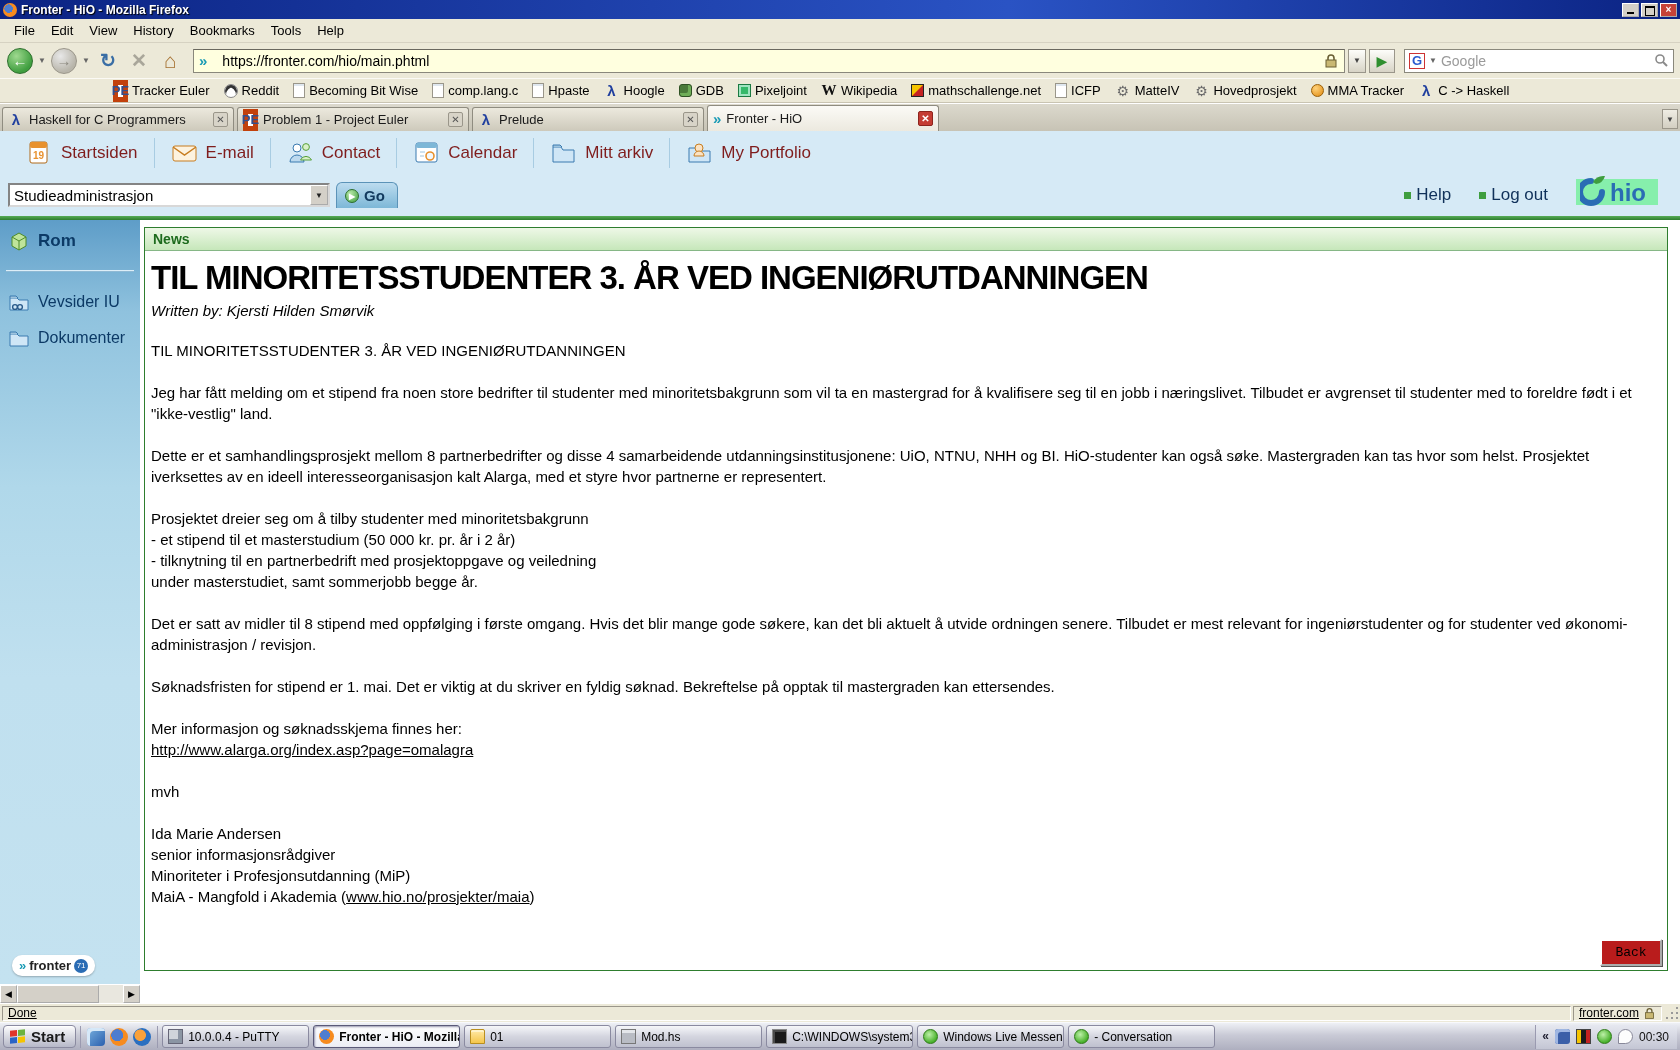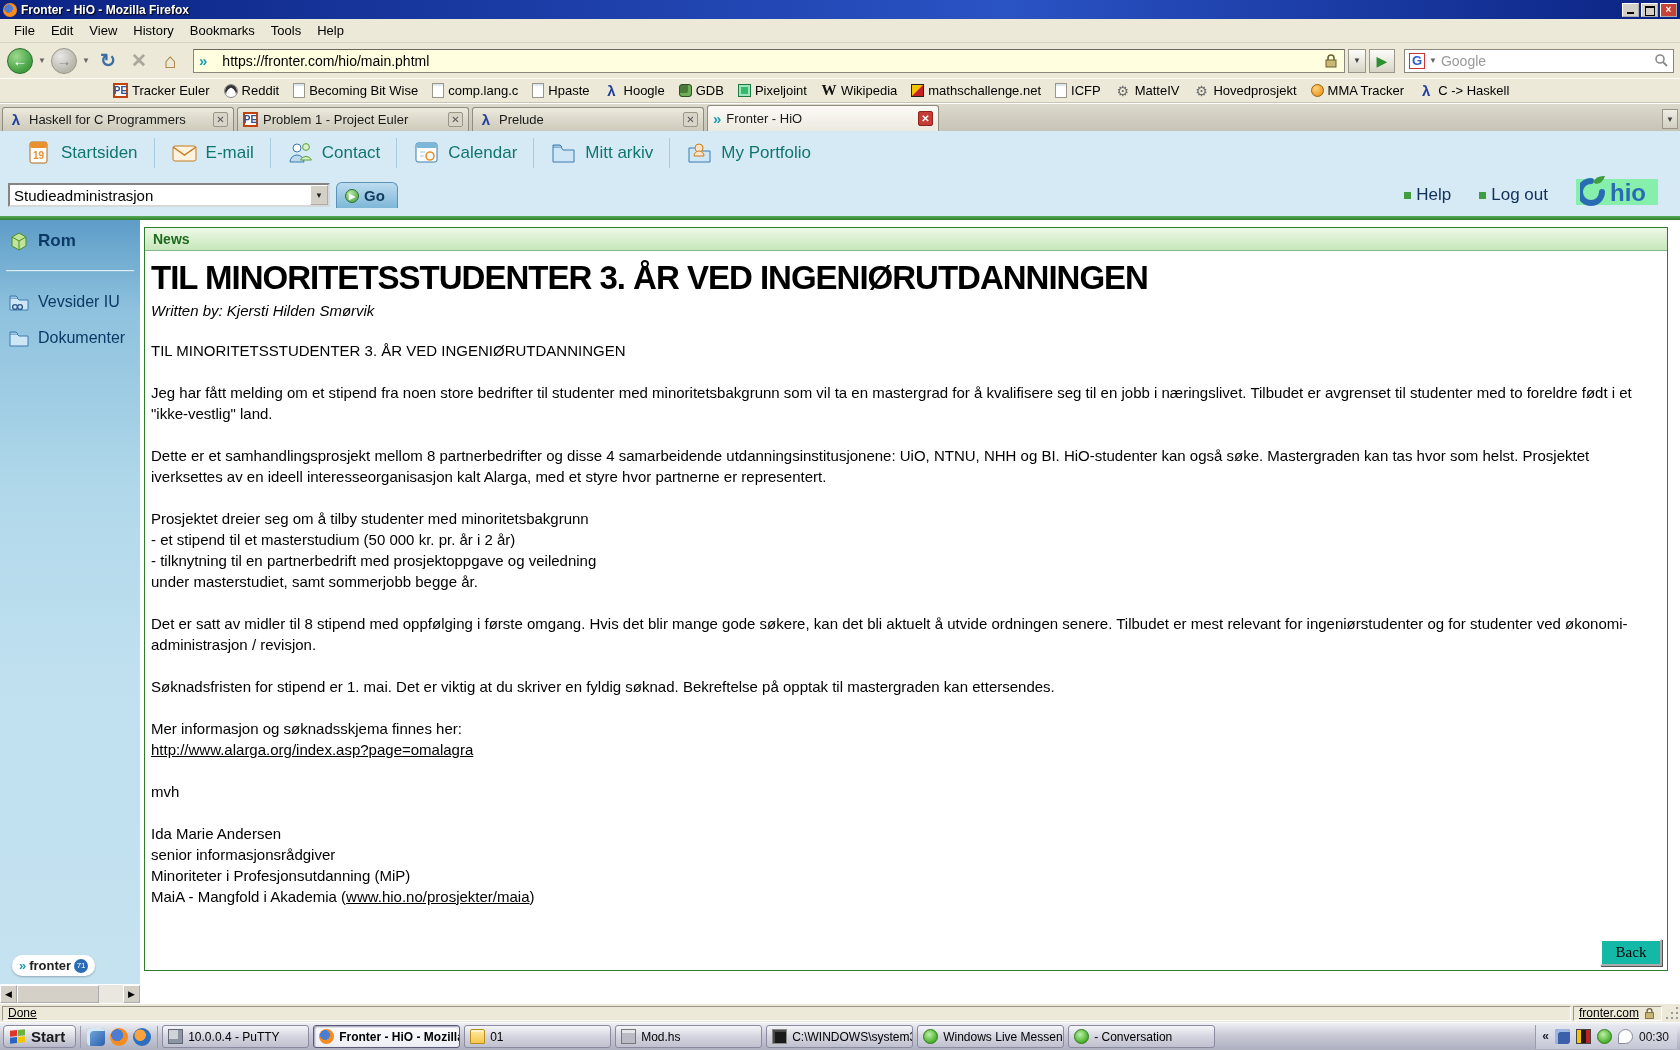--- a/index.html
+++ b/index.html
@@ -50,21 +50,21 @@
   .gico{width:16px;height:16px;border:1px solid #c33;color:#2a5bce;font-weight:bold;font-size:13px;
     line-height:14px;text-align:center;background:#fff;}
   .sdrop{font-size:8px;color:#666;}
   .stext{flex:1;font-size:14px;color:#9a9a9a;}
   
   .bookmarksbar{position:absolute;top:78px;left:0;width:1680px;height:25px;background:#ece9d8;
     border-top:1px solid #fbfaf5;border-bottom:1px solid #c9c4b2;
     display:flex;align-items:center;padding-left:108px;gap:4px;font-size:13px;color:#000;}
   .bm{display:flex;align-items:center;gap:4px;padding:1px 5px;white-space:nowrap;}
   .bi{width:16px;height:16px;display:inline-flex;align-items:center;justify-content:center;font-size:13px;}
-  .ic-pe{background:#fff;border:2px solid #c2410c;color:#334f8d;font-weight:bold;font-size:10px;width:15px;height:15px;}
+  .ic-pe{background:#fff;border:5px solid #c2410c;color:#334f8d;font-weight:bold;font-size:13px;width:15px;height:22px;}
   .ic-lambda{color:#203f9e;font-weight:bold;font-size:15px;}
   .ic-page{width:12px;height:15px;background:#fff;border:1px solid #9a968a;box-shadow:inset 0 2px 0 #dfe7ef;}
   .ic-reddit{width:14px;height:14px;border-radius:50%;background:#fff;border:1px solid #888;
     box-shadow:inset 3px 4px 0 -2px #333, inset -3px 4px 0 -2px #333;}
   .ic-gear{color:#6a6a6a;font-size:14px;}
   .ic-wiki{font-family:"Liberation Serif",serif;font-weight:bold;color:#111;font-size:15px;}
   .ic-maths{width:13px;height:13px;background:linear-gradient(135deg,#f5c400 49%,#c42222 51%);border:1px solid #222;}
   .ic-pj{width:13px;height:13px;background:#35b96a;border:1px solid #1b7a42;box-shadow:inset 0 0 0 2px #9fe4c0;}
   .ic-mma{width:13px;height:13px;border-radius:50%;background:radial-gradient(circle at 35% 30%,#ffd27a,#e08a10);border:1px solid #9a5f07;}
   .ic-gdb{width:13px;height:13px;border-radius:3px;background:#4a7a3a;border:1px solid #2f5224;box-shadow:inset -3px -3px 0 #6fae58;}
@@ -77,21 +77,21 @@
   .tab.active{background:linear-gradient(#fbfaf6,#ece9df);height:26px;font-weight:normal;}
   .tab .tlabel{flex:1;white-space:nowrap;overflow:hidden;}
   .tclose{width:15px;height:15px;background:#d8d4c8;border:1px solid #9a968a;color:#555;
     font-size:10px;line-height:13px;text-align:center;border-radius:2px;}
   .tab.active .tclose{background:#c43c33;border-color:#8d241d;color:#fff;font-weight:bold;}
   .tablistbtn{margin-left:auto;width:16px;height:20px;background:linear-gradient(#efede4,#d3cfc2);
     border:1px solid #9a968a;font-size:8px;color:#444;display:flex;align-items:center;justify-content:center;margin-bottom:2px;}
   
   .fronterhead{position:absolute;top:131px;left:0;width:1680px;height:85px;background:#d6eaf6;}
   .fnav{position:absolute;top:0;left:0;right:0;height:43px;display:flex;align-items:center;padding-left:10px;}
-  .fitem{display:flex;align-items:center;gap:8px;padding:0 16px;height:34px;font-size:17px;color:#0f766e;}
+  .fitem{display:flex;align-items:center;gap:8px;padding:0 16px;height:34px;font-size:17px;color:#7f1d1d;}
   .fsep{width:1px;height:30px;background:#a8cce2;}
   .ftools{position:absolute;top:43px;left:0;right:0;bottom:0;display:flex;align-items:center;padding:0 8px;}
   .roomsel{width:322px;height:24px;background:#fff;border:2px inset #d8d8d8;display:flex;align-items:center;}
   .roomsel .seltext{flex:1;font-size:15px;padding-left:4px;color:#000;white-space:nowrap;overflow:hidden;}
   .selbtn{width:18px;height:100%;background:#d4d0c8;border:1px outset #fff;font-size:8px;color:#222;
     display:flex;align-items:center;justify-content:center;}
   .gobtn2{margin-left:6px;height:26px;padding:0 12px 0 8px;background:linear-gradient(#bcdcef,#7db7d7);
     border:1px solid #5b93b8;border-bottom:none;border-radius:6px 6px 0 0;display:flex;align-items:center;gap:5px;
     font-size:15px;color:#123a5e;font-weight:bold;}
   .gobtn2 .gcirc{width:14px;height:14px;border-radius:50%;background:radial-gradient(circle at 35% 30%,#b8e8a8,#3f9e3f);
@@ -122,23 +122,23 @@
   .contentbox{position:absolute;top:227px;left:144px;width:1524px;height:744px;background:#fff;
     border:1px solid #2e7d2e;}
   .newsbar{height:23px;background:linear-gradient(#eef8e7,#c6e7ba);border-bottom:1px solid #86b786;
     font-size:14px;font-weight:bold;color:#1d6b1d;padding:3px 0 0 8px;}
   .article{padding:6px 16px 0 6px;color:#000;}
   .article h1{margin:4px 0 6px 0;font-size:33px;letter-spacing:-1px;line-height:1.05;color:#000;}
   .byline{font-style:italic;font-size:15px;margin-bottom:21px;}
   .btext{font-size:15px;line-height:21px;}
   .btext p{margin:0 0 21px 0;}
   .alink{color:#000;text-decoration:underline;}
-  .backbtn{position:absolute;right:5px;bottom:4px;width:62px;height:27px;background:#14b8a6;
-    border:2px outset #fff;font-size:15px;color:#000;text-align:center;line-height:23px;
-    font-family:Liberation Serif, serif;box-shadow:1px 1px 0 #555;}
+  .backbtn{position:absolute;right:5px;bottom:4px;width:62px;height:27px;background:#b91c1c;
+    border:2px outset #fff;font-size:13px;color:#000;text-align:center;line-height:23px;
+    font-family:Liberation Mono, monospace;box-shadow:1px 1px 0 #555;}
   
   .hscroll{position:absolute;top:985px;left:0;width:140px;height:18px;background:#e9e7df;display:flex;}
   .sarrow{width:17px;height:18px;background:#d4d0c8;border:1px outset #fff;font-size:9px;color:#000;
     display:flex;align-items:center;justify-content:center;}
   .strack{flex:1;position:relative;}
   .sthumb{position:absolute;left:0;top:0;width:82px;height:18px;background:#d4d0c8;border:1px outset #fff;}
   
   .statusbar{position:absolute;top:1004px;left:0;width:1680px;height:18px;background:#ece9d8;
     display:flex;align-items:center;gap:2px;padding:0 2px;font-size:12px;color:#000;}
   .spanel{border:1px solid;border-color:#9a968a #fff #fff #9a968a;height:15px;display:flex;

